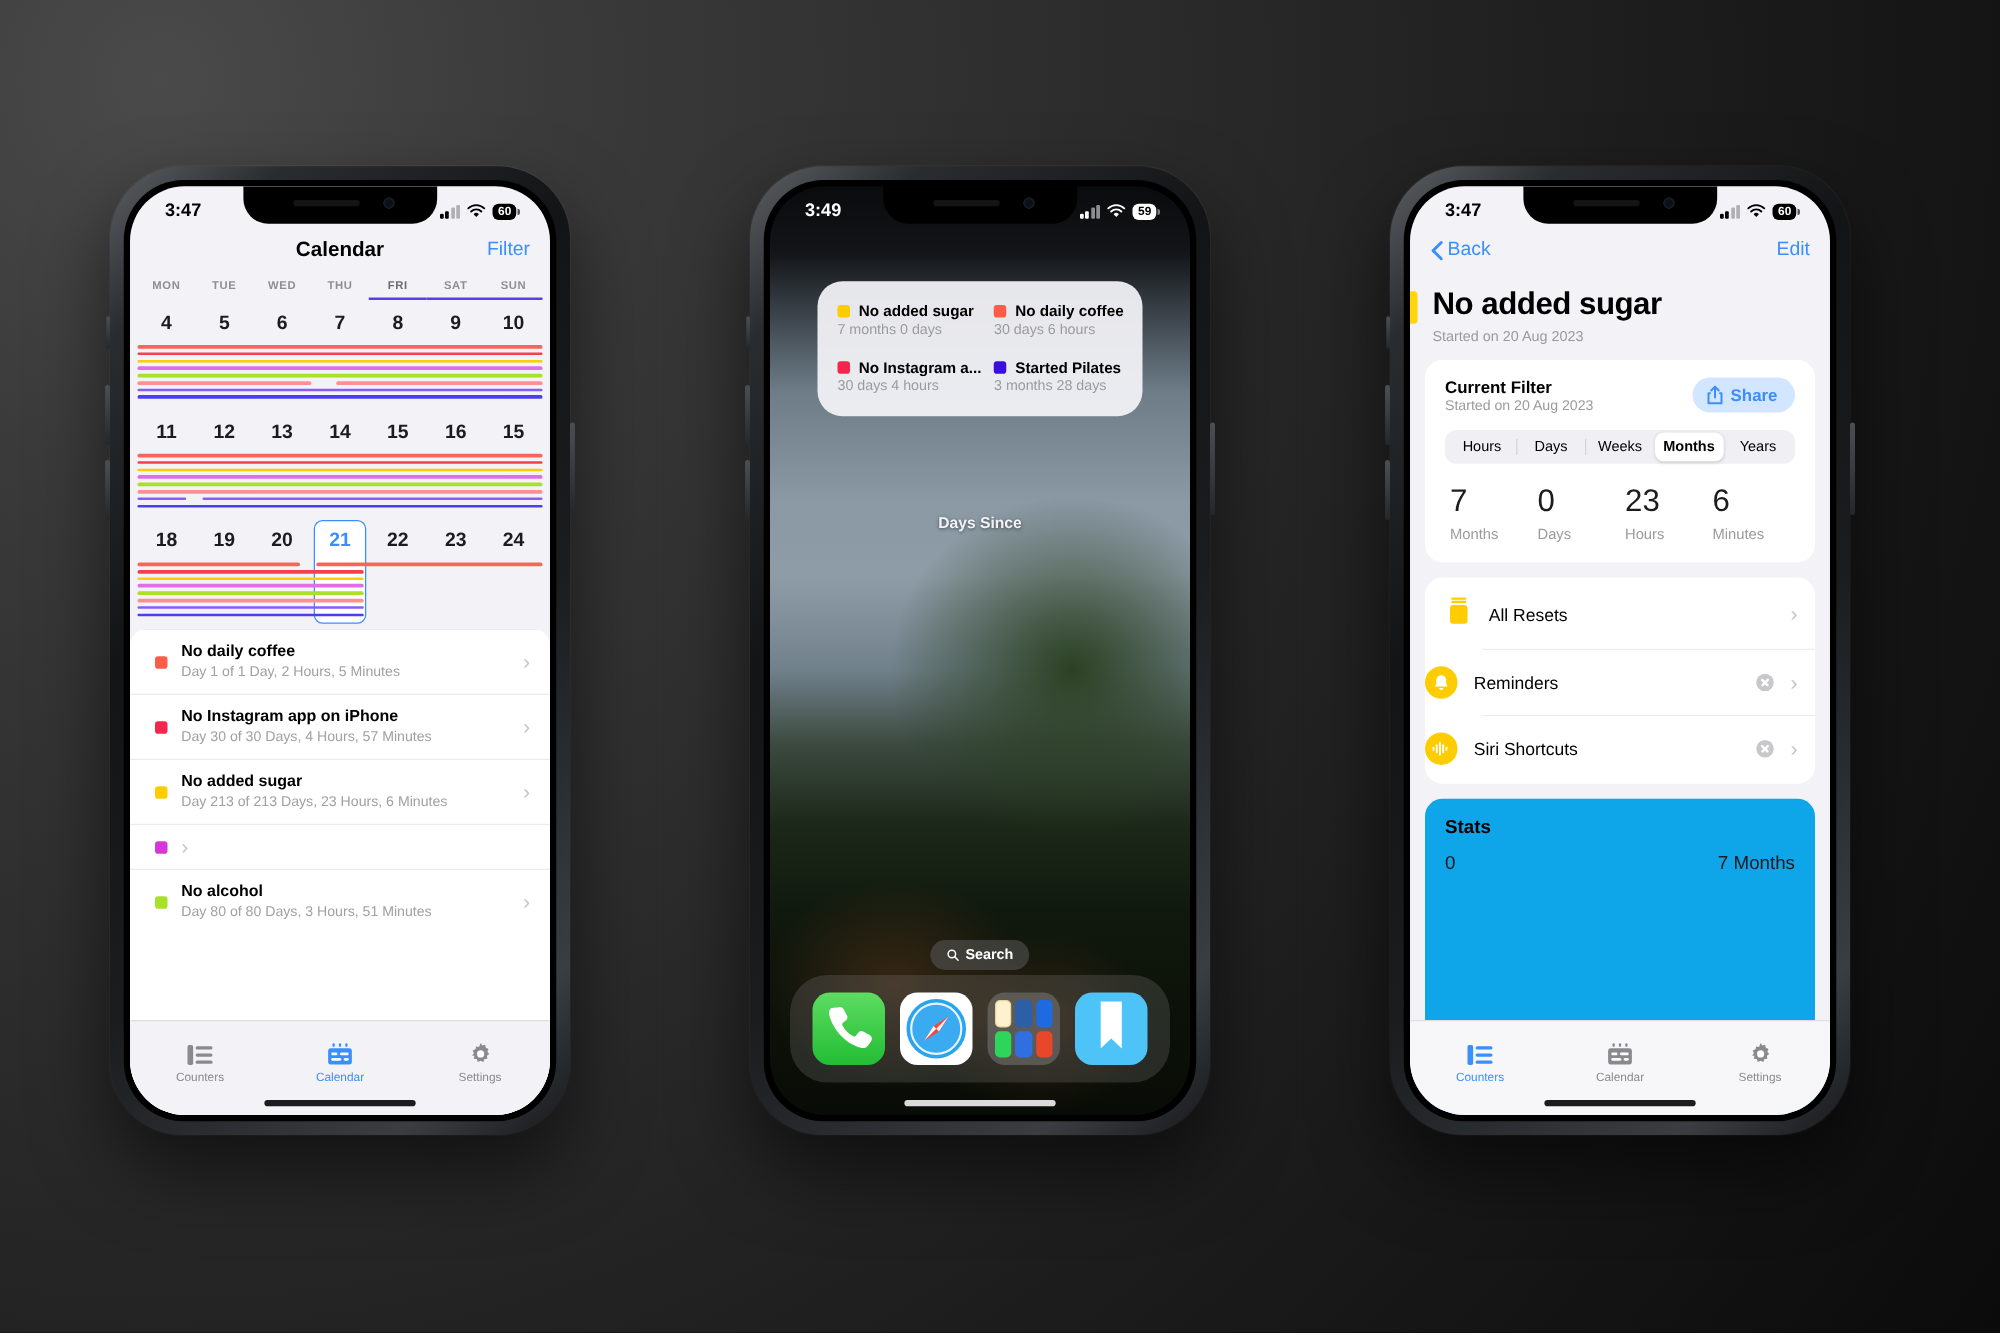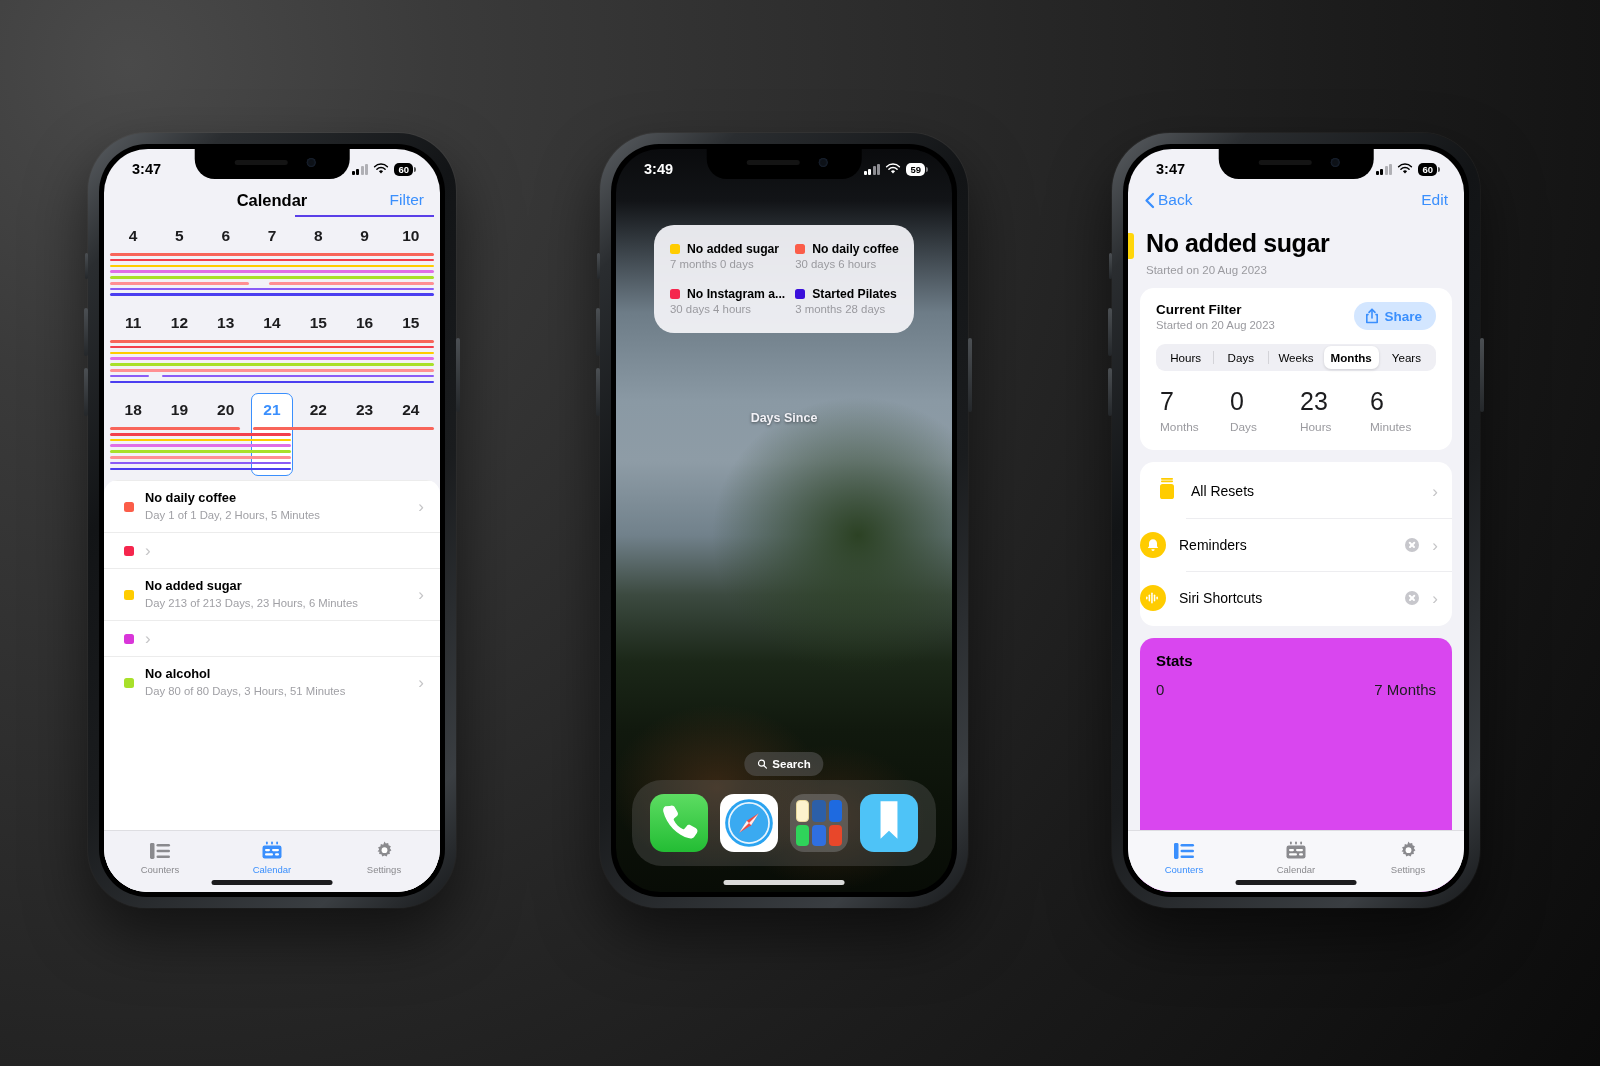--- a/index.html
+++ b/index.html
@@ -120,21 +120,21 @@
     padding: 9px 16px 9px 20px;
     border-top: 1px solid #ececec;
   }
   .dot { width: 10px; height: 10px; border-radius: 2.5px; flex: 0 0 auto; }
   .p1-row .txt { flex:1; min-width:0; }
   .p1-row .name { font-size: 12.8px; font-weight: 700; color:#000; line-height: 1.3; }
   .p1-row .sub { font-size: 11.3px; color:#a0a0a5; line-height: 1.45; }
   .chev { color:#c5c5c7; font-size: 17px; font-weight: 400; line-height: 1; }
 
   .tabbar {
-    height: 62px; background: #f2f2f7;
+    height: 76px; background: #f2f2f7;
     border-top: 1px solid #dedee2;
     display: grid; grid-template-columns: repeat(3,1fr); align-items: center;
     padding-bottom: 8px;
   }
   .tab { display:flex; flex-direction:column; align-items:center; gap:3px; }
   .tab .lbl { font-size: 9.5px; }
   .tab.active .lbl { color:#3a8ffd; }
   .tab .lbl { color:#8a8a8e; }
   .homebar {
     position:absolute; bottom: 7px; left:50%; transform:translateX(-50%);
@@ -245,21 +245,21 @@
   .opt-row + .opt-row { border-top: 1px solid #ededf0; margin-left: 46px; padding-left: 0; }
   .opt-row + .opt-row .oi-wrap { margin-left: -46px; }
   .opt-row .lbl { flex:1; font-size: 14px; color:#000; }
   .oi { width: 26px; height: 26px; border-radius: 50%; display:flex; align-items:center; justify-content:center; }
   .xcircle { width:14px; height:14px; border-radius:50%; background:#c7c7cc; position:relative; }
   .xcircle::before, .xcircle::after {
     content:""; position:absolute; left:3px; top:6.2px; width:8px; height:1.6px; background:#fff; border-radius:1px;
   }
   .xcircle::before { transform: rotate(45deg); }
   .xcircle::after { transform: rotate(-45deg); }
-  .stats-card { background:#d946ef; border-radius:14px 14px 0 0; margin: 12px 12px 0; padding: 14px 16px 0; flex:1; }
+  .stats-card { background:#0ea5e9; border-radius:14px 14px 0 0; margin: 12px 12px 0; padding: 14px 16px 0; flex:1; }
   .stats-title { font-size:15px; font-weight:700; color:#000; }
   .stats-row { display:flex; justify-content:space-between; margin-top: 12px; font-size: 15px; color:#1c1c1e; }
 </style>
 </head>
 <body>
 
 <div class="phone" id="phone1">
   <div class="side-btn" style="left:-3px;top:120px;width:3px;height:26px;"></div>
   <div class="side-btn" style="left:-4px;top:175px;width:4px;height:48px;"></div>
   <div class="side-btn" style="left:-4px;top:235px;width:4px;height:48px;"></div>
@@ -290,20 +290,29 @@
             <span class="batt-nub" style="background:#555"></span>
           </span>
         </span>
       </div>
 
       <div class="p1-nav">
         <span class="t">Calendar</span>
         <span class="filter">Filter</span>
       </div>
 
+      <div class="dow" id="p1-dow">
+          <span style="">MON</span>
+          <span style="">TUE</span>
+          <span style="">WED</span>
+          <span style="">THU</span>
+          <span style="color:#6b6b70">FRI</span>
+          <span style="">SAT</span>
+          <span style="">SUN</span>
+        </div>
       <div class="wk-underline-wrap" id="p1-dow-underline">
           <i class=""></i>
           <i class=""></i>
           <i class=""></i>
           <i class=""></i>
           <i class="on"></i>
           <i class="on"></i>
           <i class="on"></i>
         </div>
 
@@ -397,20 +406,24 @@
   <div class="p1-row">
     <span class="dot" style="background:#fb5d49"></span>
     <span class="txt">
       <span class="name" style="display:block">No daily coffee</span>
       <span class="sub" style="display:block">Day 1 of 1 Day, 2 Hours, 5 Minutes</span>
     </span>
     <span class="chev">›</span>
   </div>
   <div class="p1-row">
     <span class="dot" style="background:#f5264d"></span>
+    <span class="txt">
+      <span class="name" style="display:block">No Instagram app on iPhone</span>
+      <span class="sub" style="display:block">Day 30 of 30 Days, 4 Hours, 57 Minutes</span>
+    </span>
     <span class="chev">›</span>
   </div>
   <div class="p1-row">
     <span class="dot" style="background:#ffcc00"></span>
     <span class="txt">
       <span class="name" style="display:block">No added sugar</span>
       <span class="sub" style="display:block">Day 213 of 213 Days, 23 Hours, 6 Minutes</span>
     </span>
     <span class="chev">›</span>
   </div>

